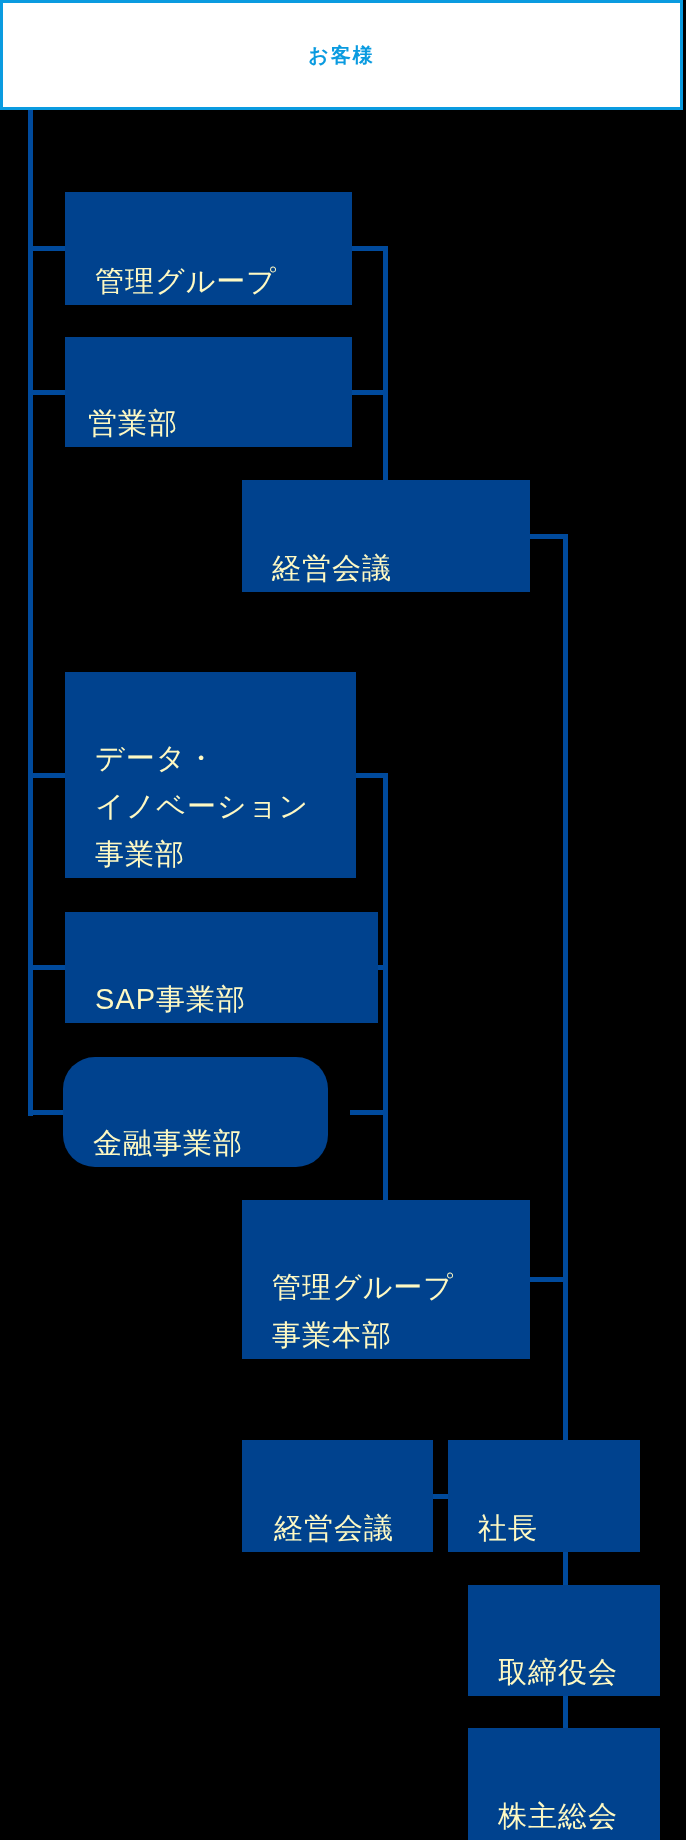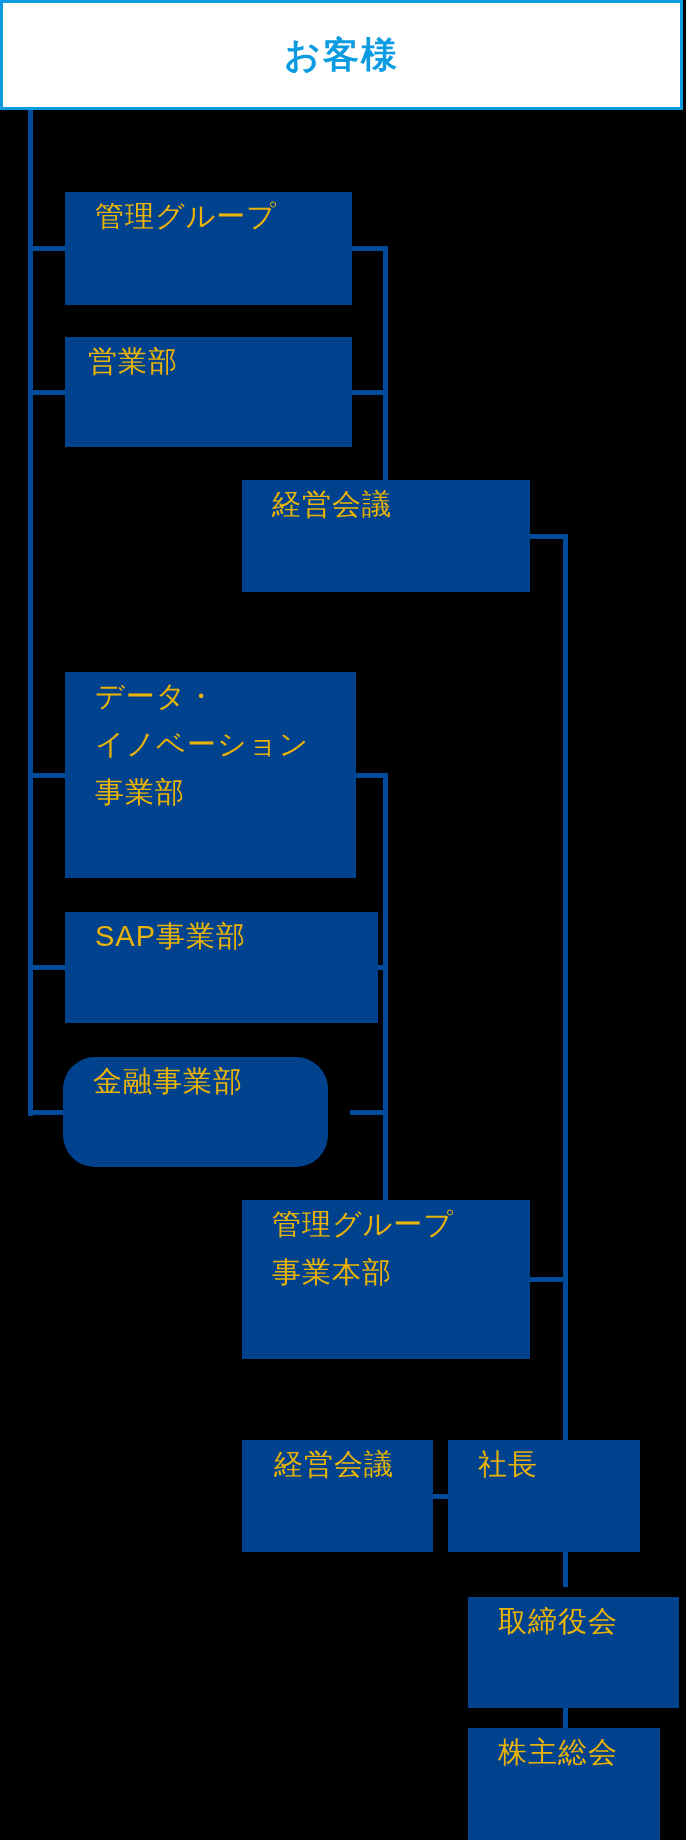--- a/index.html
+++ b/index.html
@@ -22,48 +22,48 @@
     width: 683px; height: 110px;
     box-sizing: border-box;
     background: #ffffff;
     border: 3px solid #0a9be0;
     display: flex;
     align-items: center;
     justify-content: center;
   }
   .customer-box .label {
     color: #0a9be0;
-    font-size: 36px;
+    font-size: 20px;
     font-weight: bold;
     letter-spacing: 2px;
   }
   
   .node {
     position: absolute;
     background: #00428e;
-    color: #eab308;
+    color: #fef9c3;
     display: flex;
-    align-items: flex-start;
+    align-items: flex-end;
     box-sizing: border-box;
     padding-left: 30px;
     font-size: 29px;
     line-height: 1.66;
     white-space: pre-line;
     letter-spacing: 1px;
   }
   .n-kanri-group   { left: 65px;  top: 192px;  width: 287px; height: 113px; }
   .n-eigyo         { left: 65px;  top: 337px;  width: 287px; height: 110px; padding-left: 23px; }
   .n-kanri-honbu   { left: 242px; top: 480px;  width: 288px; height: 112px; }
   .n-data-innov    { left: 65px;  top: 672px;  width: 291px; height: 206px; }
   .n-sap           { left: 65px;  top: 912px;  width: 313px; height: 111px; }
   .n-kinyu         { left: 63px;  top: 1057px; width: 265px; height: 110px; border-radius: 32px; }
   .n-solution      { left: 242px; top: 1200px; width: 288px; height: 159px; }
   .n-keiei         { left: 242px; top: 1440px; width: 191px; height: 112px; padding-left: 32px; }
   .n-shacho        { left: 448px; top: 1440px; width: 192px; height: 112px; }
-  .n-torishimari   { left: 468px; top: 1585px; width: 211px; height: 111px; margin-top: 12px; }
+  .n-torishimari   { left: 468px; top: 1585px; width: 192px; height: 111px; }
   .n-kabunushi     { left: 468px; top: 1728px; width: 192px; height: 112px; }
   
   .line {
     position: absolute;
     background: #004a9c;
   }
 </style>
 </head>
 <body>
 

